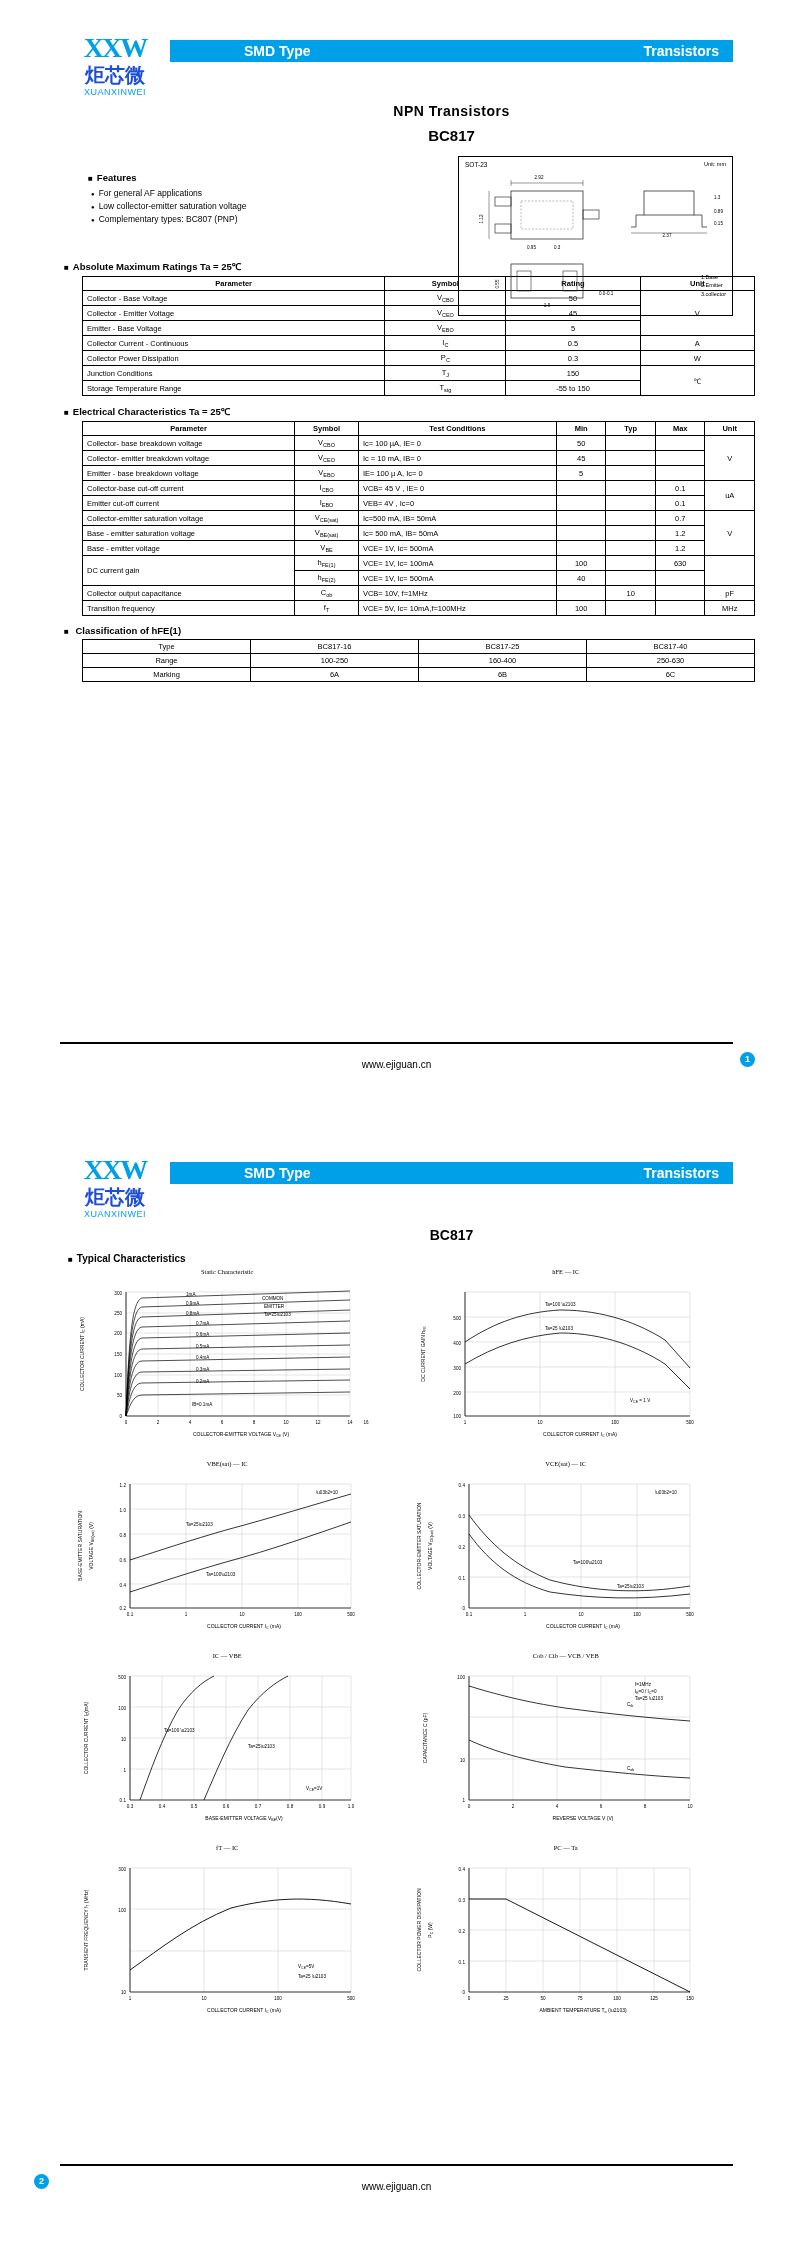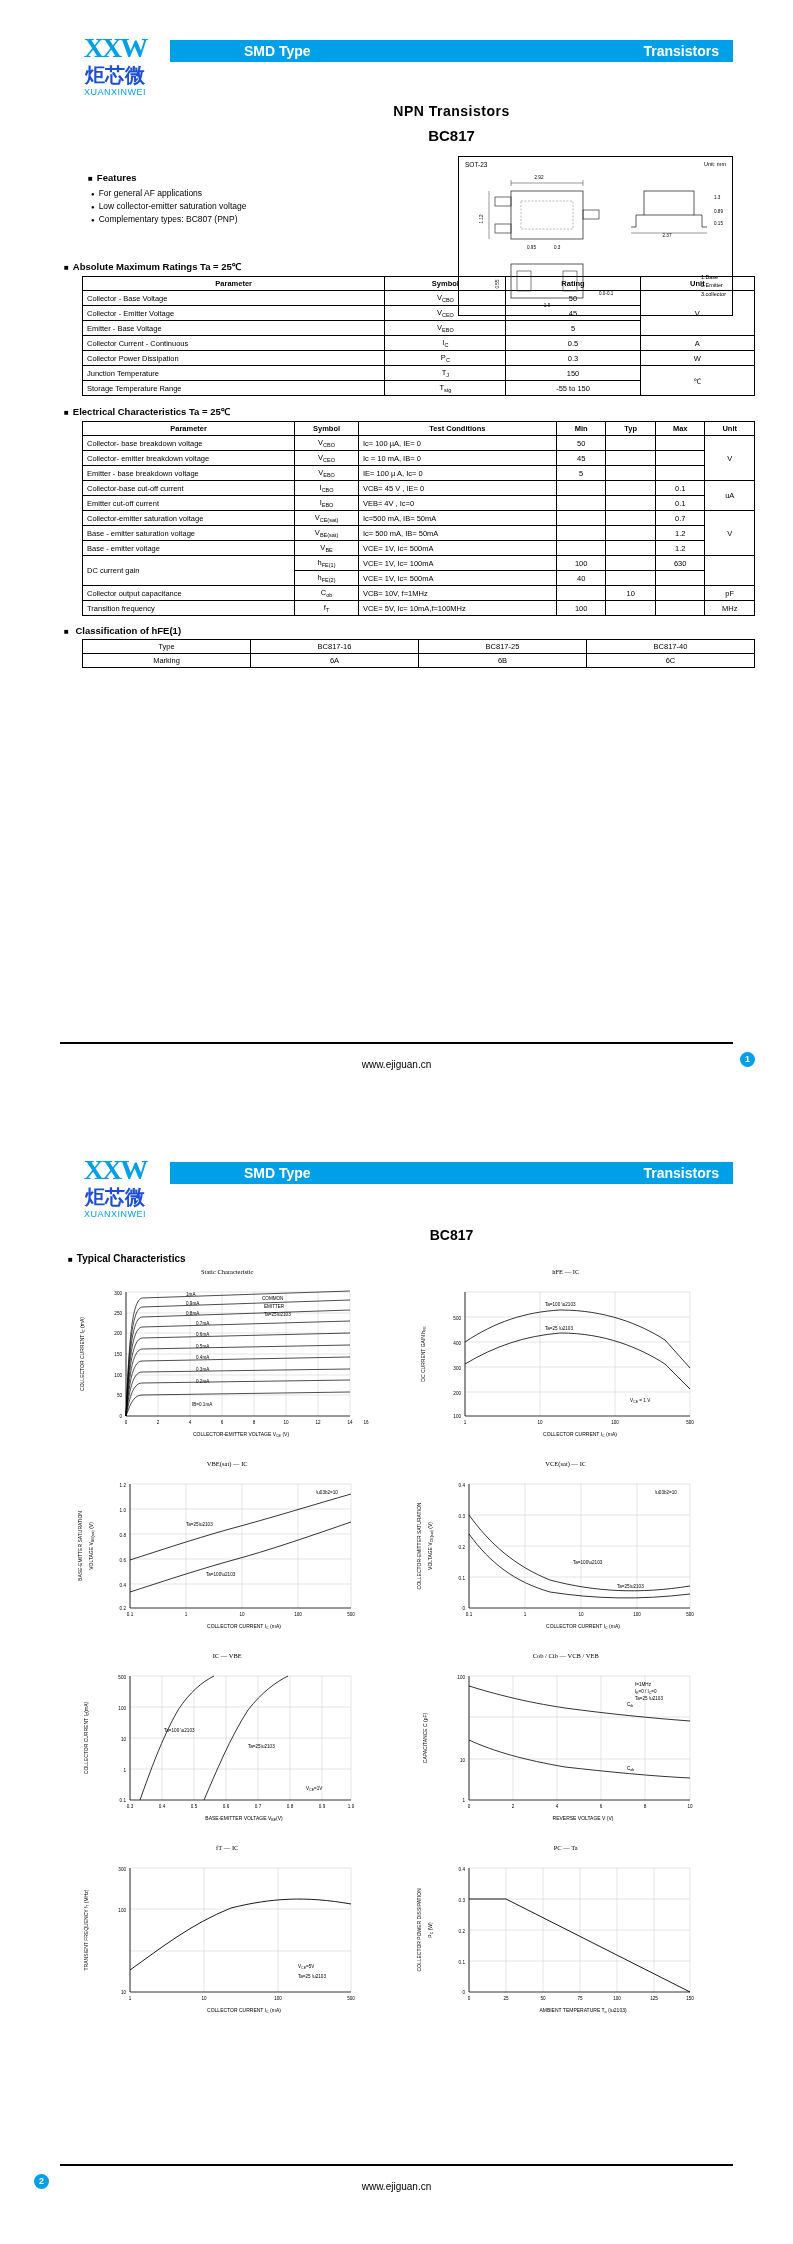--- a/index.html
+++ b/index.html
@@ -293,21 +293,21 @@
         <td>0.5</td>
         <td>A</td>
       </tr>
       <tr>
         <td class="l">Collector Power Dissipation</td>
         <td>P<span class="sub">C</span></td>
         <td>0.3</td>
         <td>W</td>
       </tr>
       <tr>
-        <td class="l">Junction Temperature</td>
+        <td class="l">Junction Conditions</td>
         <td>T<span class="sub">J</span></td>
         <td>150</td>
         <td rowspan="2">℃</td>
       </tr>
       <tr>
         <td class="l">Storage Temperature Range</td>
         <td>T<span class="sub">stg</span></td>
         <td>-55 to 150</td>
       </tr>
     </tbody>
@@ -436,20 +436,26 @@
     <div class="sec-head sq">
       <span>Classification of hFE(1)</span>
     </div>
     <table class="d tbl-class">
       <tbody>
           <tr>
         <td style="width:25%">Type</td>
         <td>BC817-16</td>
         <td>BC817-25</td>
         <td>BC817-40</td>
+      </tr>
+      <tr>
+        <td>Range</td>
+        <td>100-250</td>
+        <td>160-400</td>
+        <td>250-630</td>
       </tr>
       <tr>
         <td>Marking</td>
         <td>6A</td>
         <td>6B</td>
         <td>6C</td>
       </tr>
     </tbody>
       </table>
   </div>

